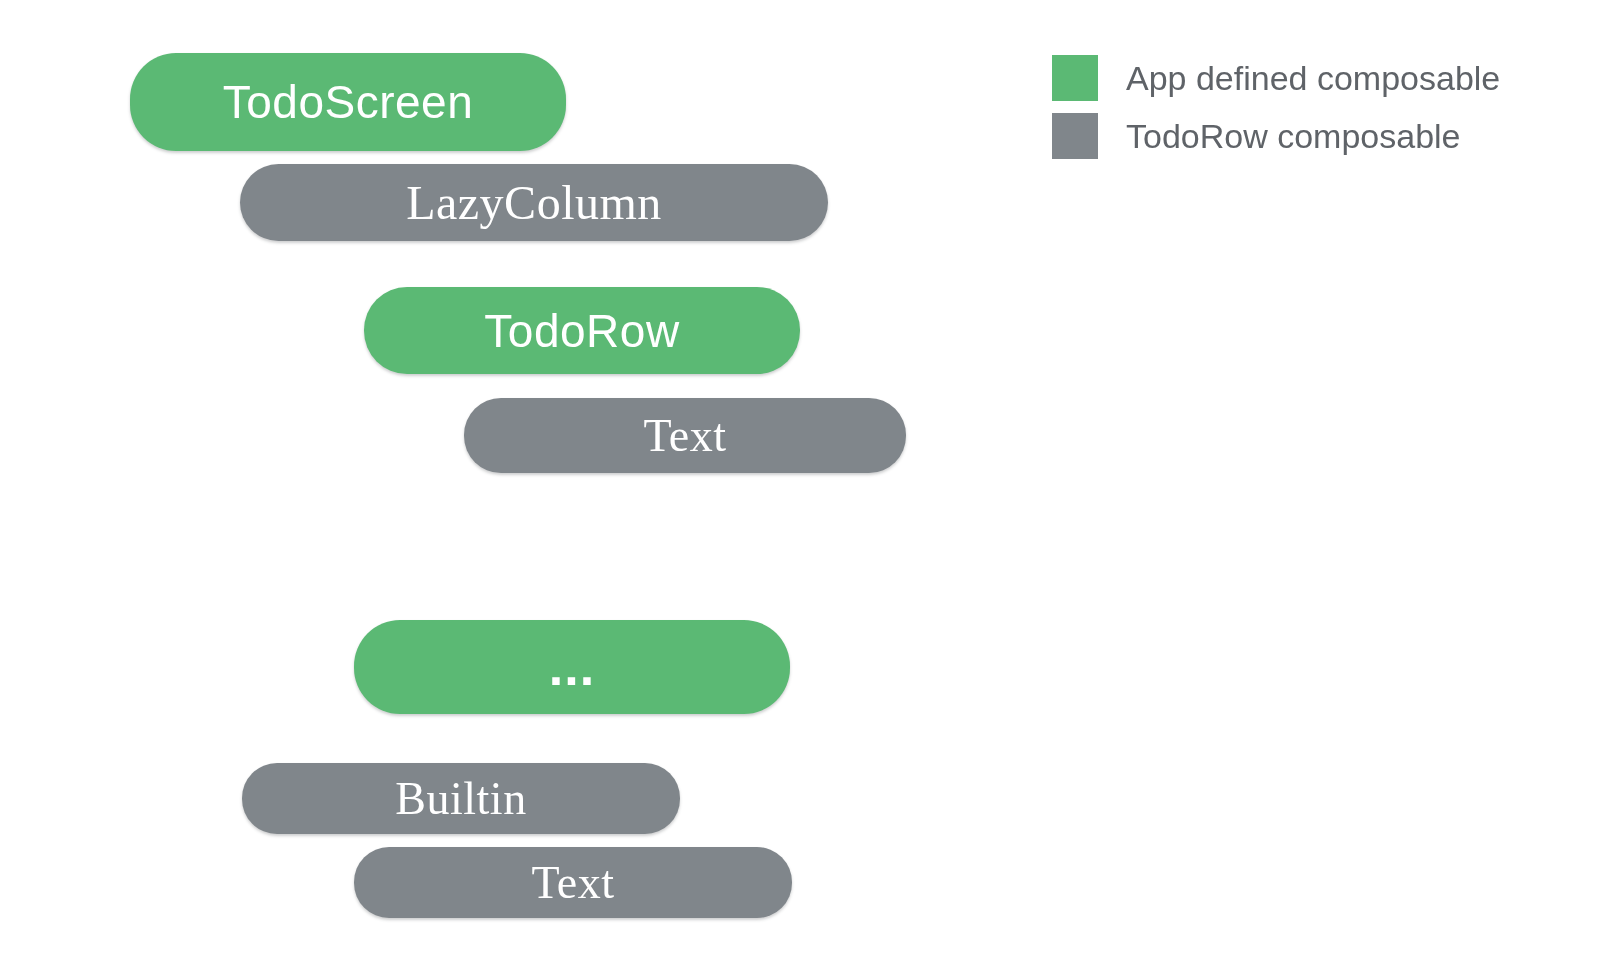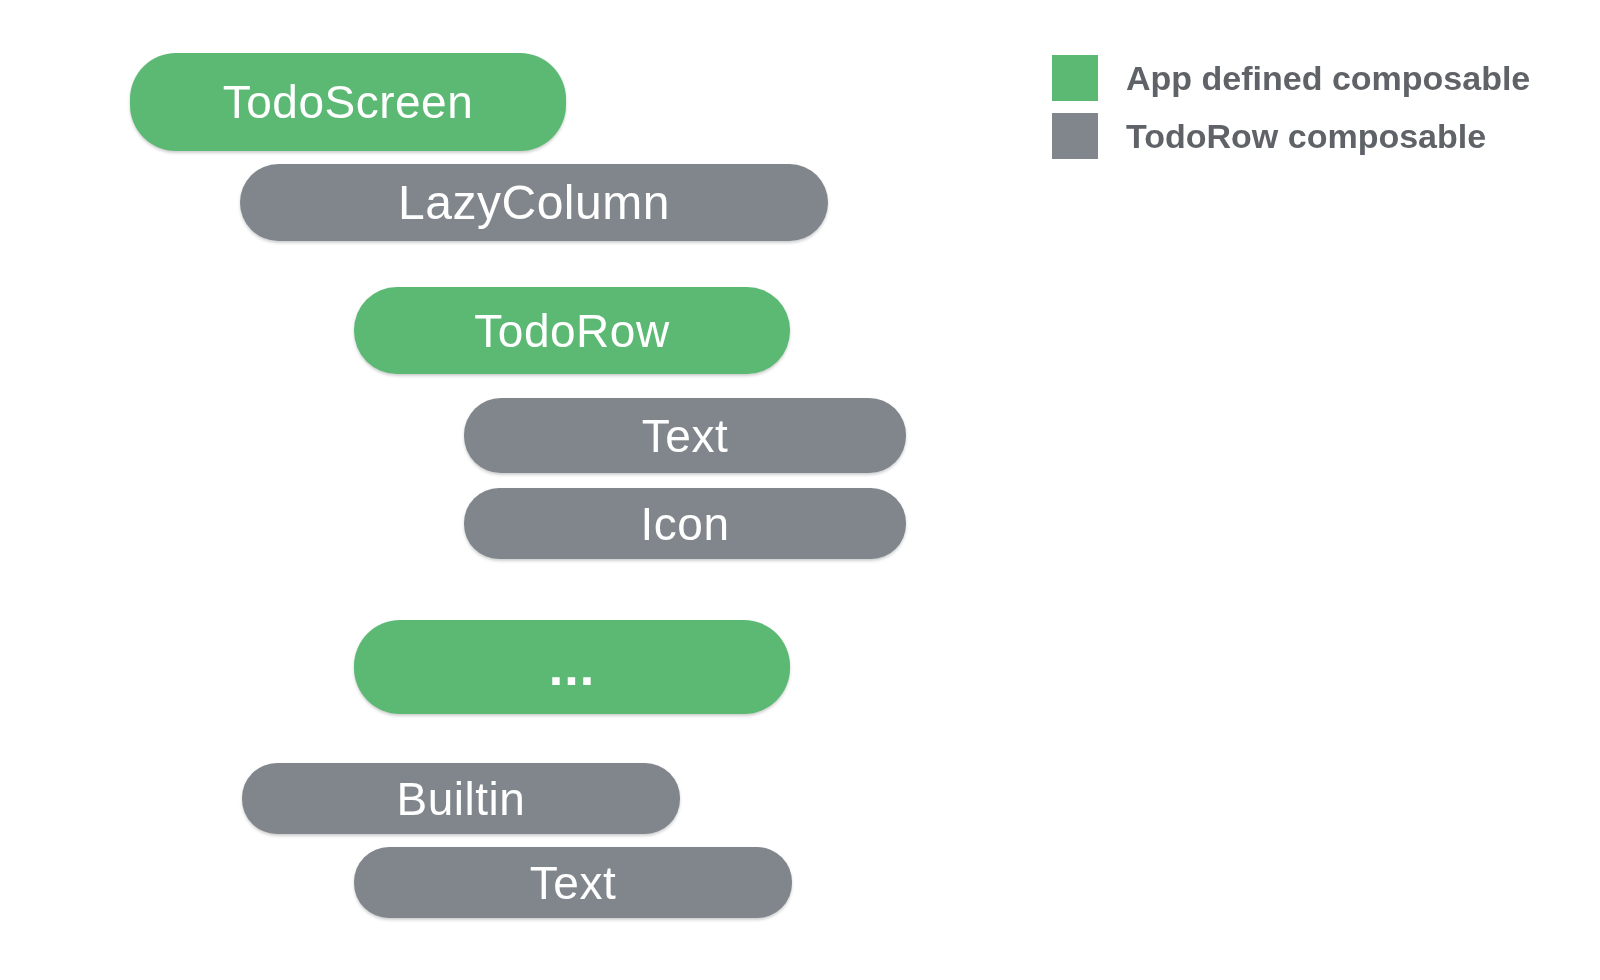--- a/index.html
+++ b/index.html
@@ -19,25 +19,25 @@
     position: absolute;
     display: flex;
     align-items: center;
     justify-content: center;
     color: var(--node-text, #fff);
     box-shadow: 0 2px 3px rgba(60,64,67,0.25);
     white-space: nowrap;
     letter-spacing: 0.5px;
   }
   .pill.app     { background: var(--app-defined, #5BB974); }
-  .pill.builtin { background: var(--builtin, #80868B); }
+  .pill.builtin { background: var(--builtin, #80868B); font-family: Liberation Serif, serif; }
 
   .pos-todoscreen { left:130px; top:53px;  width:436px; height:98px; border-radius:46px; font-size:46px; }
   .pos-lazycolumn { left:240px; top:164px; width:588px; height:77px; border-radius:39px; font-size:48px; }
-  .pos-todorow    { left:354px; top:287px; width:436px; height:87px; border-radius:43px; font-size:46px; }
+  .pos-todorow    { left:364px; top:287px; width:436px; height:87px; border-radius:43px; font-size:46px; }
   .pos-text1      { left:464px; top:398px; width:442px; height:75px; border-radius:37px; font-size:46px; }
   .pos-icon       { left:464px; top:488px; width:442px; height:71px; border-radius:35px; font-size:46px; }
   .pos-ellipsis   { left:354px; top:620px; width:436px; height:94px; border-radius:46px; font-size:52px; }
   .pos-button     { left:242px; top:763px; width:438px; height:71px; border-radius:35px; font-size:46px; }
   .pos-text2      { left:354px; top:847px; width:438px; height:71px; border-radius:35px; font-size:46px; }
 
   .pos-ellipsis .pill-label {
     font-weight: 700;
     letter-spacing: 1px;
   }
@@ -57,21 +57,20 @@
     height: 46px;
     flex: 0 0 46px;
   }
   .legend-swatch.app     { background: var(--app-defined, #5BB974); }
   .legend-swatch.builtin { background: var(--builtin, #80868B); }
   .legend-label {
     margin-left: 28px;
     font-size: 34px;
     color: var(--legend-text, #5F6368);
     white-space: nowrap;
-    font-weight: bold;
   }
 </style>
 </head>
 <body>
 
 <div class="canvas">
 
   <div class="pill app pos-todoscreen">
     <span class="pill-label">TodoScreen</span>
   </div>
@@ -81,23 +80,20 @@
   </div>
 
   <div class="pill app pos-todorow">
     <span class="pill-label">TodoRow</span>
   </div>
 
   <div class="pill builtin pos-text1">
     <span class="pill-label">Text</span>
   </div>
 
-  <div class="pill builtin pos-icon">
-    <span class="pill-label">Icon</span>
-  </div>
 
   <div class="pill app pos-ellipsis">
     <span class="pill-label">...</span>
   </div>
 
   <div class="pill builtin pos-button">
     <span class="pill-label">Builtin</span>
   </div>
 
   <div class="pill builtin pos-text2">

